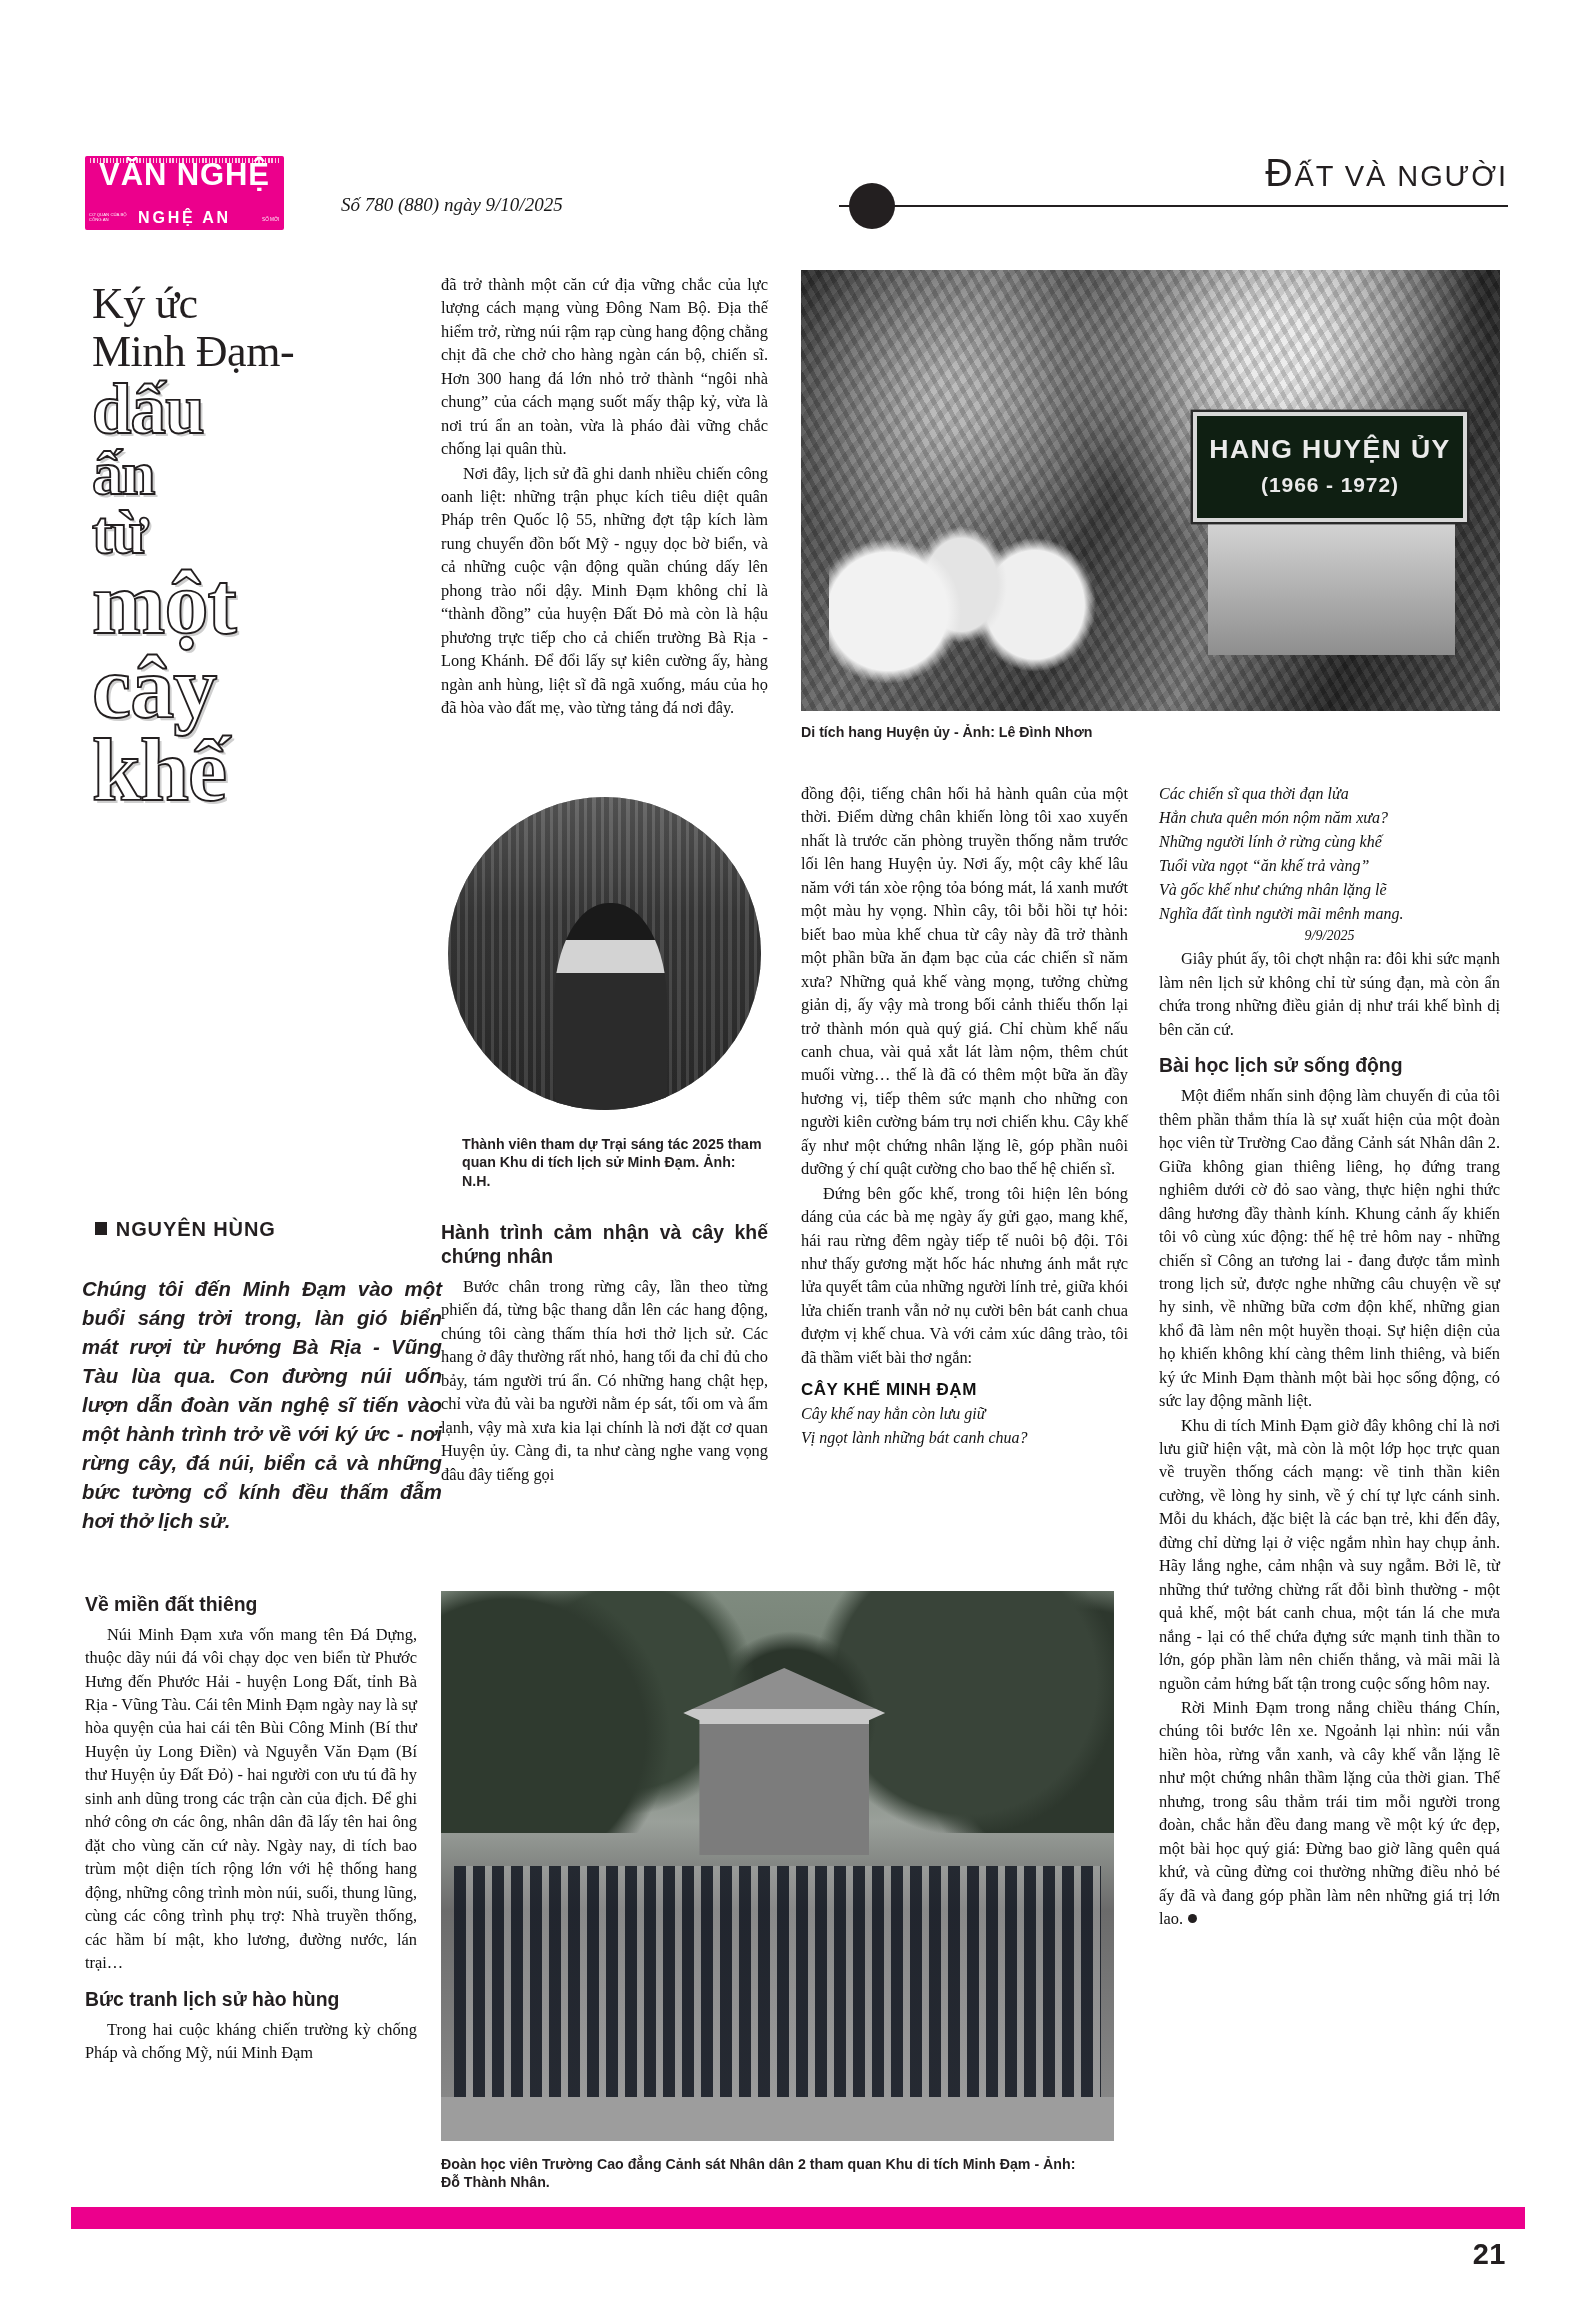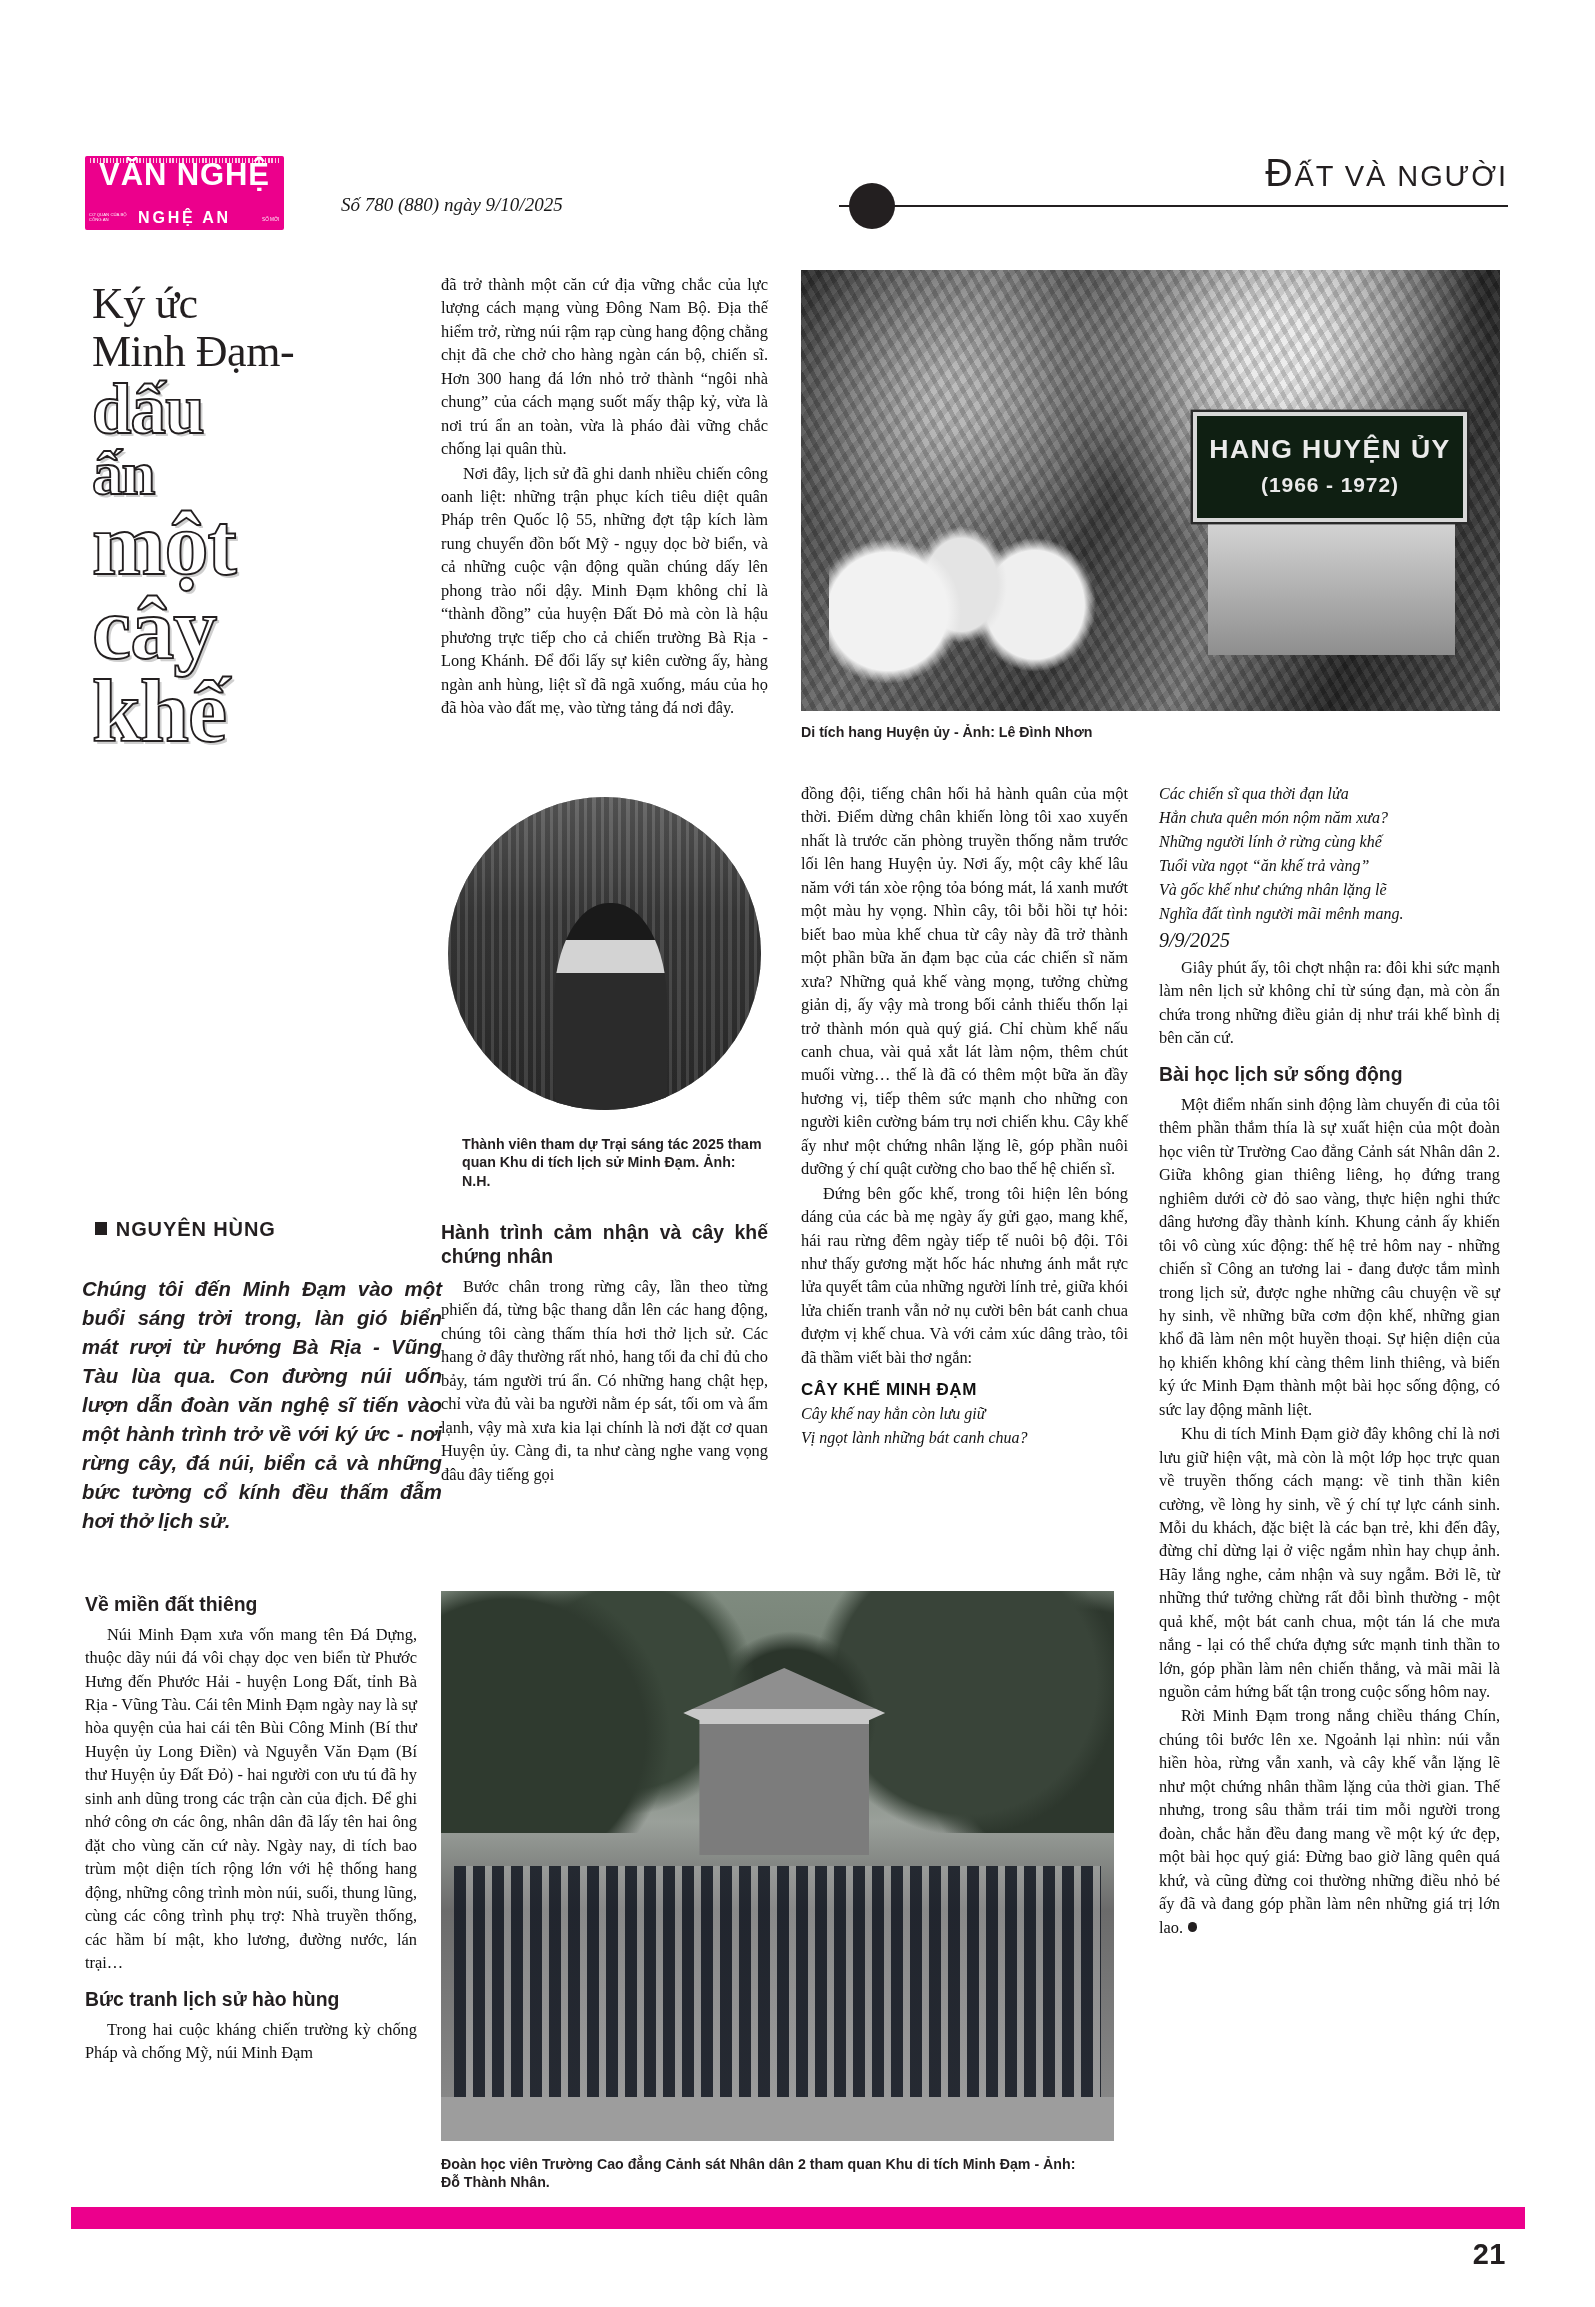--- a/index.html
+++ b/index.html
@@ -247,23 +247,23 @@
   }
   .poem-title {
     font-family: "Liberation Sans", sans-serif;
     font-weight: bold;
     font-size: 17px;
     letter-spacing: 0.5px;
     text-indent: 0 !important;
     margin-top: 8.5px;
   }
   .sig {
-    text-align: left;
+    text-align: center;
     font-style: italic;
-    font-size: 20px;
+    font-size: 14px;
     text-indent: 0 !important;
   }
 
   
   #col1 { left: 441px;  top: 273px;  width: 327px; }
   #col2 { left: 801px; top: 782px; width: 327px; }
   #col3 { left: 1159px; top: 782px; width: 341px; }
   #col1b { left: 85px; top: 1588px; width: 332px; }
 
   
@@ -425,20 +425,21 @@
     <span class="big">Đ</span><span>ẤT VÀ NGƯỜI</span>
   </div>
   <div class="rule-top"></div>
   <div class="dot-big"></div>
 
   <div class="headline">
     <div class="ln1">Ký ức</div>
     <div class="ln2">Minh Đạm-</div>
     <div class="outline">dấu</div>
     <div class="outline sm">ấn</div>
+    <div class="outline sm">từ</div>
     <div class="outline xl">một</div>
     <div class="outline xl">cây</div>
     <div class="outline xl">khế</div>
   </div>
 
   <div class="byline">
     <span class="sq"></span><span>NGUYÊN HÙNG</span>
   </div>
 
   <div class="lede">Chúng tôi đến Minh Đạm vào một buổi sáng trời trong, làn gió biển mát rượi từ hướng Bà Rịa - Vũng Tàu lùa qua. Con đường núi uốn lượn dẫn đoàn văn nghệ sĩ tiến vào một hành trình trở về với ký ức - nơi rừng cây, đá núi, biển cả và những bức tường cổ kính đều thấm đẫm hơi thở lịch sử.</div>

